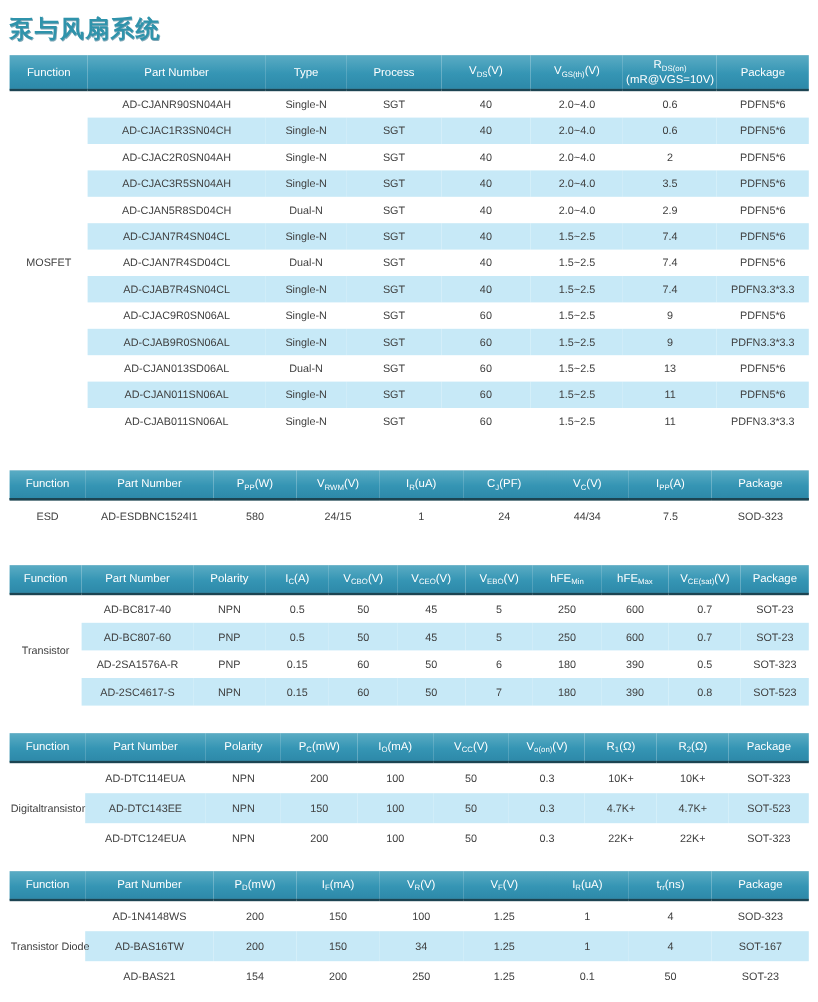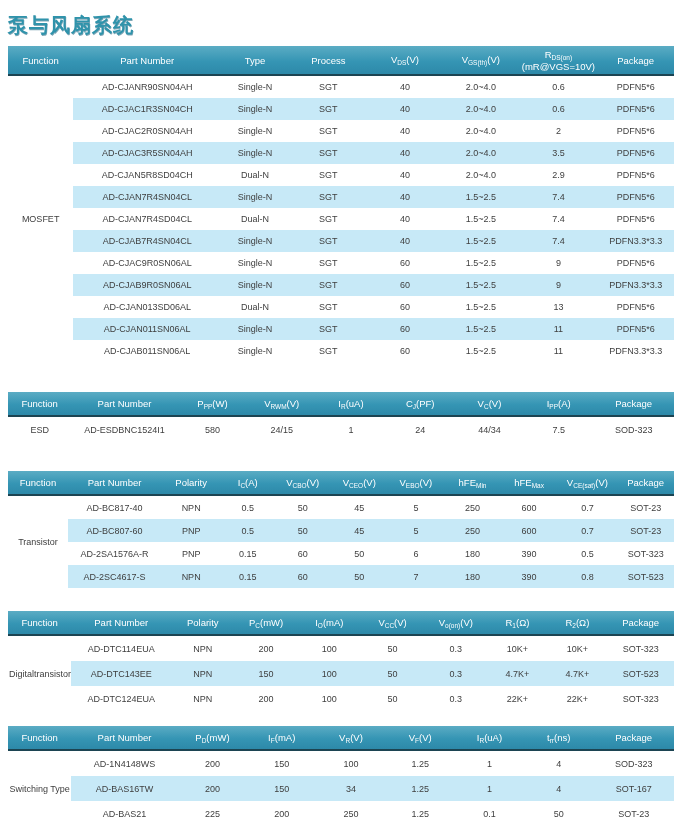--- a/index.html
+++ b/index.html
@@ -497,21 +497,21 @@
           <th>
             <div class="hline"><span>t</span><span class="hsub">rr</span><span>(ns)</span></div>
           </th>
           <th>
             <div class="hline"><span>Package</span></div>
           </th>
         </tr>
       </thead>
       <tbody>
         <tr>
-          <td class="fn-cell" rowspan="3">Switching Type</td>
+          <td class="fn-cell" rowspan="3">Transistor Diode</td>
           <td>AD-1N4148WS</td>
           <td>200</td>
           <td>150</td>
           <td>100</td>
           <td>1.25</td>
           <td>1</td>
           <td>4</td>
           <td>SOD-323</td>
         </tr>
         <tr class="stripe">
@@ -519,21 +519,21 @@
           <td>200</td>
           <td>150</td>
           <td>34</td>
           <td>1.25</td>
           <td>1</td>
           <td>4</td>
           <td>SOT-167</td>
         </tr>
         <tr>
           <td>AD-BAS21</td>
-          <td>225</td>
+          <td>154</td>
           <td>200</td>
           <td>250</td>
           <td>1.25</td>
           <td>0.1</td>
           <td>50</td>
           <td>SOT-23</td>
         </tr>
       </tbody>
     </table>
 </div>

